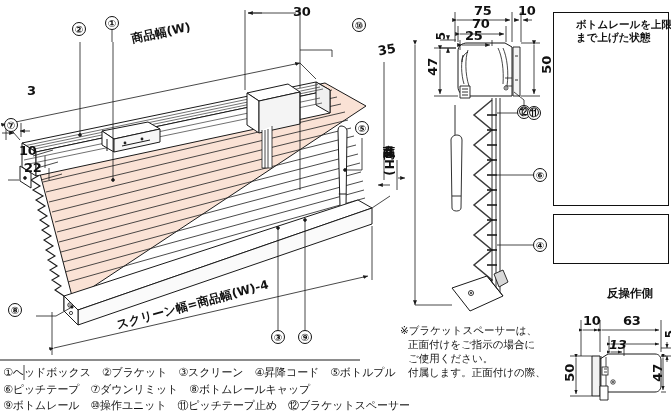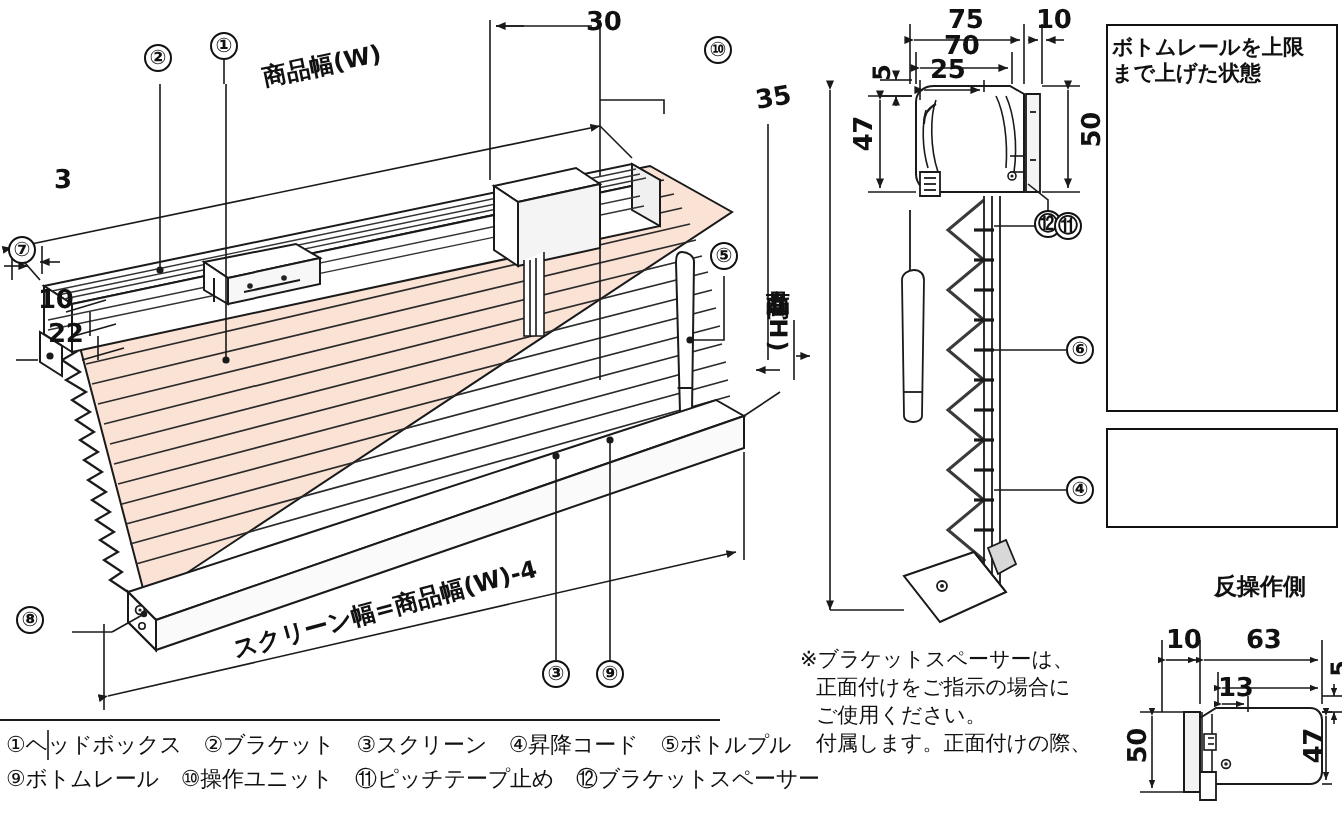--- a/index.html
+++ b/index.html
@@ -451,35 +451,36 @@
   <div class="circ" style="left:533px;top:238px;">④</div>
 
   <div class="lbl note" style="left:400px;top:324px;">
     <div>※ブラケットスペーサーは、</div>
     <div style="padding-left:8px;">正面付けをご指示の場合に</div>
     <div style="padding-left:8px;">ご使用ください。</div>
     <div style="padding-left:8px;">付属します。正面付けの際、</div>
   </div>
 
   <div class="boxed" style="left:553px;top:12px;width:116px;height:194px;"></div>
-  <div class="lbl jp10" style="left:556px;top:18px;">
+  <div class="lbl jp10" style="left:576px;top:18px;">
     <div>ボトムレールを上限</div>
     <div>まで上げた状態</div>
   </div>
 
   <div class="boxed" style="left:553px;top:214px;width:116px;height:50px;"></div>
 
   <div class="lbl jp" style="left:586px;top:286px;font-size:11.5px;margin-left:21px;">反操作側</div>
 
   <div class="lbl dim" style="left:583px;top:313px;">10</div>
   <div class="lbl dim" style="left:623px;top:313px;">63</div>
   <div class="lbl dim" style="left:628px;top:328px;margin-left:48px;">54</div>
-  <div class="lbl dim" style="left:609px;top:337px;">13</div>
+  <div class="lbl dim" style="left:609px;top:337px;font-style:italic;">13</div>
   <div class="lbl dimS vert" style="left:663px;top:330px;writing-mode:vertical-rl;transform:rotate(180deg);">5</div>
   <div class="lbl dim vert" style="left:562px;top:364px;writing-mode:vertical-rl;transform:rotate(180deg);">50</div>
   <div class="lbl dim vert" style="left:650px;top:364px;writing-mode:vertical-rl;transform:rotate(180deg);">47</div>
 
   <div class="lbl legend" style="left:3px;top:365px;">
     <div>①ヘッドボックス　②ブラケット　③スクリーン　④昇降コード　⑤ボトルプル</div>
+    <div>⑥ピッチテープ　⑦ダウンリミット　⑧ボトムレールキャップ</div>
     <div>⑨ボトムレール　⑩操作ユニット　⑪ピッチテープ止め　⑫ブラケットスペーサー</div>
   </div>
 
 </div>
 
 </body></html>

